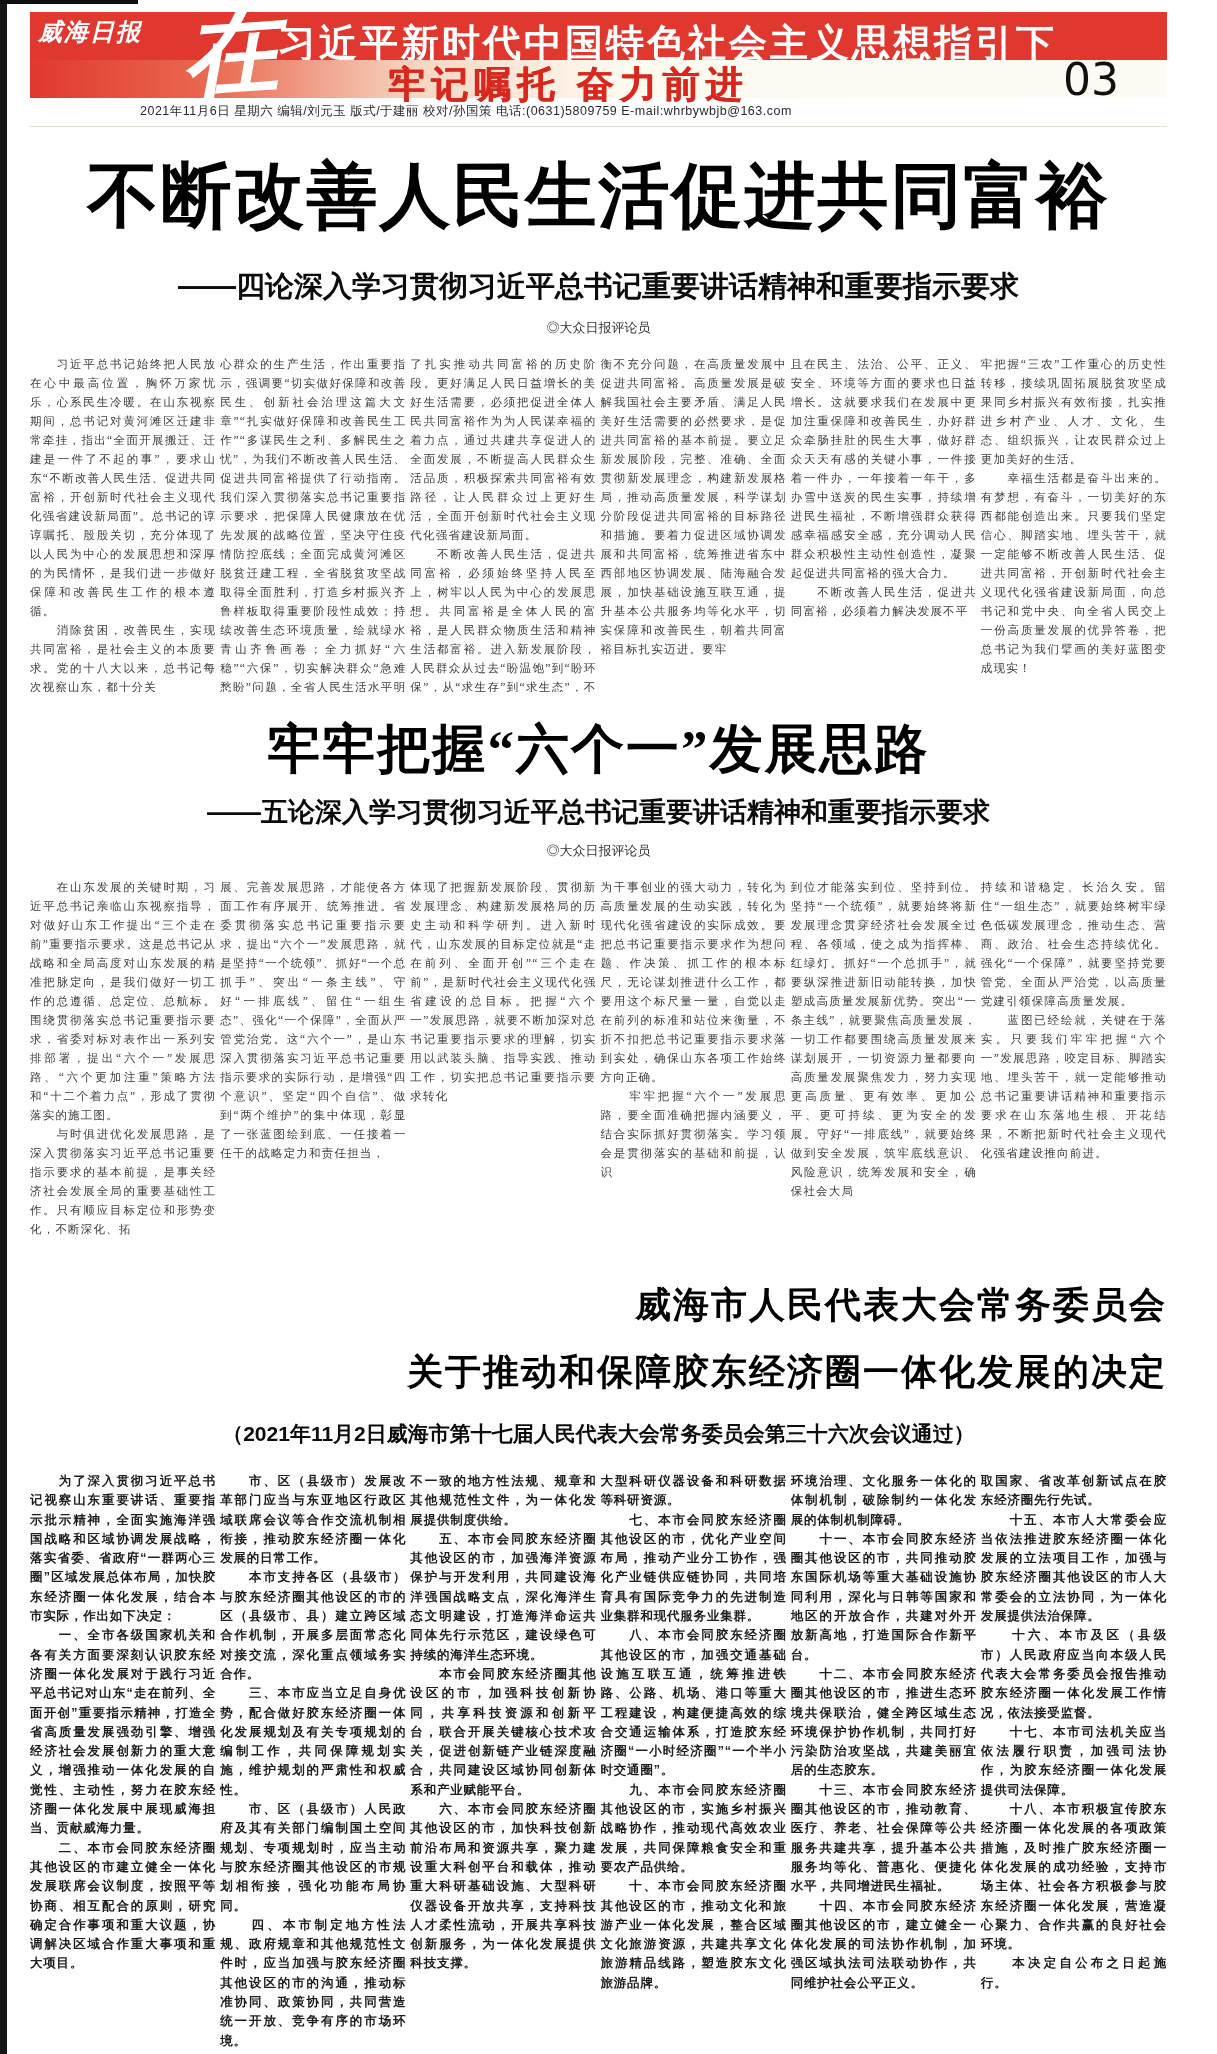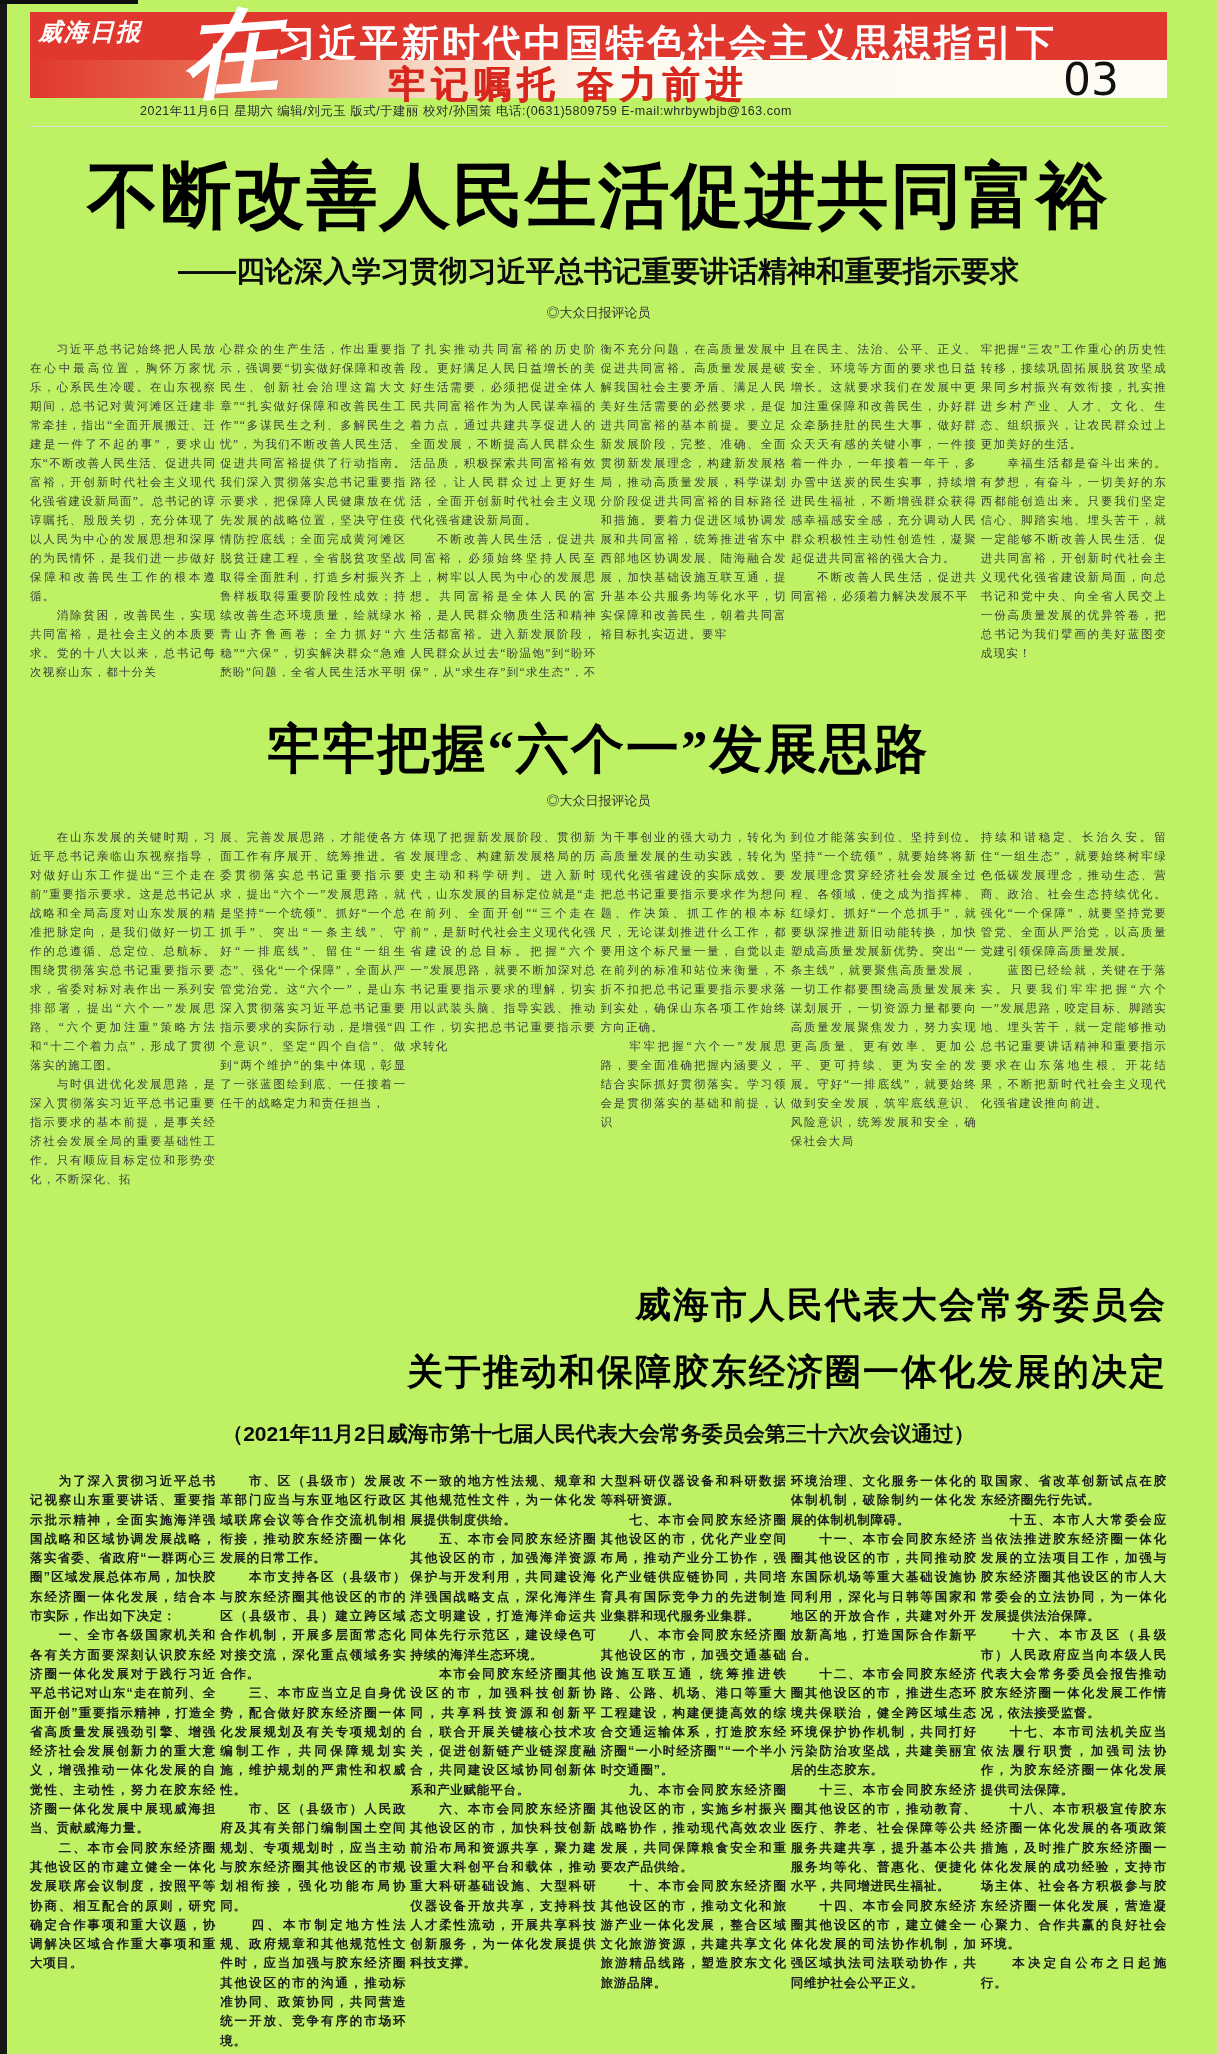--- a/index.html
+++ b/index.html
@@ -1,16 +1,16 @@
 <!DOCTYPE html>
 <html><head>
 <meta charset="utf-8">
 <style>
   html,body{margin:0;padding:0;background:#e8e8e4;}
-  .page{position:relative;width:1217px;height:2054px;margin:0 auto;background:#bef264;overflow:hidden;
+  .page{position:relative;width:1217px;height:2054px;margin:0 auto;background:#ffffff;overflow:hidden;
         font-family:"Liberation Serif",serif;}
   .scan-edge-left{position:absolute;left:0;top:0;width:7px;height:2054px;background:#161616;}
   .scan-edge-top{position:absolute;left:0;top:0;width:138px;height:4px;background:#101010;}
 
   
   .banner{position:absolute;left:30px;top:12px;width:1137px;height:86px;background:#e0382e;}
   .banner-top{position:absolute;left:0;top:0;width:100%;height:48px;}
   .paper-name{position:absolute;left:8px;top:4px;color:#fff;font-size:24px;font-weight:bold;
               font-style:italic;letter-spacing:2px;font-family:"Liberation Serif",serif;}
   .zai{position:absolute;left:152px;top:-6px;color:#fff;font-size:96px;line-height:96px;
@@ -29,21 +29,21 @@
             padding-left:140px;box-sizing:border-box;white-space:nowrap;}
   .top-rule{position:absolute;left:30px;top:126px;width:1137px;border-top:1px solid #e0ded4;}
 
   
   .article{position:absolute;left:30px;width:1137px;}
   .a-title{text-align:center;font-weight:900;color:#000;font-family:"Liberation Serif",serif;
            letter-spacing:2px;white-space:nowrap;}
   .a1 .a-title{font-size:71px;line-height:80px;margin-top:26px;}
   .a2 .a-title{font-size:53px;line-height:62px;margin-top:12px;}
   .a-sub{text-align:center;font-weight:bold;color:#0c0c0c;font-family:"Liberation Sans",sans-serif;}
-  .a1 .a-sub{font-size:29px;margin-top:16px;}
+  .a1 .a-sub{font-size:29px;margin-top:31px;}
   .a2 .a-sub{font-size:27px;margin-top:14px;}
   .a-byline{text-align:center;color:#333;font-size:13px;margin-top:12px;
             font-family:"Liberation Sans",sans-serif;}
   .cols{display:flex;gap:4px;overflow:hidden;margin-top:18px;}
   .col{flex:1 1 0;white-space:pre-wrap;text-align:justify;text-justify:inter-character;
        word-break:break-all;overflow:hidden;}
   .fangsong .col{font-size:11.5px;line-height:19px;color:#3c3c3c;letter-spacing:1.2px;
        font-family:"Liberation Serif",serif;}
   .a1 .cols{height:337px;}
   .a2 .cols{height:392px;}
@@ -90,20 +90,21 @@
       <div class="col">衡不充分问题，在高质量发展中促进共同富裕。高质量发展是破解我国社会主要矛盾、满足人民美好生活需要的必然要求，是促进共同富裕的基本前提。要立足新发展阶段，完整、准确、全面贯彻新发展理念，构建新发展格局，推动高质量发展，科学谋划分阶段促进共同富裕的目标路径和措施。要着力促进区域协调发展和共同富裕，统筹推进省东中西部地区协调发展、陆海融合发展，加快基础设施互联互通，提升基本公共服务均等化水平，切实保障和改善民生，朝着共同富裕目标扎实迈进。要牢</div>
       <div class="col">且在民主、法治、公平、正义、安全、环境等方面的要求也日益增长。这就要求我们在发展中更加注重保障和改善民生，办好群众牵肠挂肚的民生大事，做好群众天天有感的关键小事，一件接着一件办，一年接着一年干，多办雪中送炭的民生实事，持续增进民生福祉，不断增强群众获得感幸福感安全感，充分调动人民群众积极性主动性创造性，凝聚起促进共同富裕的强大合力。
 　　不断改善人民生活，促进共同富裕，必须着力解决发展不平</div>
       <div class="col">牢把握“三农”工作重心的历史性转移，接续巩固拓展脱贫攻坚成果同乡村振兴有效衔接，扎实推进乡村产业、人才、文化、生态、组织振兴，让农民群众过上更加美好的生活。
 　　幸福生活都是奋斗出来的。有梦想，有奋斗，一切美好的东西都能创造出来。只要我们坚定信心、脚踏实地、埋头苦干，就一定能够不断改善人民生活、促进共同富裕，开创新时代社会主义现代化强省建设新局面，向总书记和党中央、向全省人民交上一份高质量发展的优异答卷，把总书记为我们擘画的美好蓝图变成现实！</div>
     </div>
   </div>
 
   <div class="article a2 fangsong" style="top:706px;">
     <div class="a-title">牢牢把握“六个一”发展思路</div>
+    <div class="a-sub">——五论深入学习贯彻习近平总书记重要讲话精神和重要指示要求</div>
     <div class="a-byline">◎大众日报评论员</div>
     <div class="cols">
       <div class="col">　　在山东发展的关键时期，习近平总书记亲临山东视察指导，对做好山东工作提出“三个走在前”重要指示要求。这是总书记从战略和全局高度对山东发展的精准把脉定向，是我们做好一切工作的总遵循、总定位、总航标。围绕贯彻落实总书记重要指示要求，省委对标对表作出一系列安排部署，提出“六个一”发展思路、“六个更加注重”策略方法和“十二个着力点”，形成了贯彻落实的施工图。
 　　与时俱进优化发展思路，是深入贯彻落实习近平总书记重要指示要求的基本前提，是事关经济社会发展全局的重要基础性工作。只有顺应目标定位和形势变化，不断深化、拓</div>
       <div class="col">展、完善发展思路，才能使各方面工作有序展开、统筹推进。省委贯彻落实总书记重要指示要求，提出“六个一”发展思路，就是坚持“一个统领”、抓好“一个总抓手”、突出“一条主线”、守好“一排底线”、留住“一组生态”、强化“一个保障”，全面从严管党治党。这“六个一”，是山东深入贯彻落实习近平总书记重要指示要求的实际行动，是增强“四个意识”、坚定“四个自信”、做到“两个维护”的集中体现，彰显了一张蓝图绘到底、一任接着一任干的战略定力和责任担当，</div>
       <div class="col">体现了把握新发展阶段、贯彻新发展理念、构建新发展格局的历史主动和科学研判。进入新时代，山东发展的目标定位就是“走在前列、全面开创”“三个走在前”，是新时代社会主义现代化强省建设的总目标。把握“六个一”发展思路，就要不断加深对总书记重要指示要求的理解，切实用以武装头脑、指导实践、推动工作，切实把总书记重要指示要求转化</div>
       <div class="col">为干事创业的强大动力，转化为高质量发展的生动实践，转化为现代化强省建设的实际成效。要把总书记重要指示要求作为想问题、作决策、抓工作的根本标尺，无论谋划推进什么工作，都要用这个标尺量一量，自觉以走在前列的标准和站位来衡量，不折不扣把总书记重要指示要求落到实处，确保山东各项工作始终方向正确。
 　　牢牢把握“六个一”发展思路，要全面准确把握内涵要义，结合实际抓好贯彻落实。学习领会是贯彻落实的基础和前提，认识</div>
       <div class="col">到位才能落实到位、坚持到位。坚持“一个统领”，就要始终将新发展理念贯穿经济社会发展全过程、各领域，使之成为指挥棒、红绿灯。抓好“一个总抓手”，就要纵深推进新旧动能转换，加快塑成高质量发展新优势。突出“一条主线”，就要聚焦高质量发展，一切工作都要围绕高质量发展来谋划展开，一切资源力量都要向高质量发展聚焦发力，努力实现更高质量、更有效率、更加公平、更可持续、更为安全的发展。守好“一排底线”，就要始终做到安全发展，筑牢底线意识、风险意识，统筹发展和安全，确保社会大局</div>
       <div class="col">持续和谐稳定、长治久安。留住“一组生态”，就要始终树牢绿色低碳发展理念，推动生态、营商、政治、社会生态持续优化。强化“一个保障”，就要坚持党要管党、全面从严治党，以高质量党建引领保障高质量发展。

